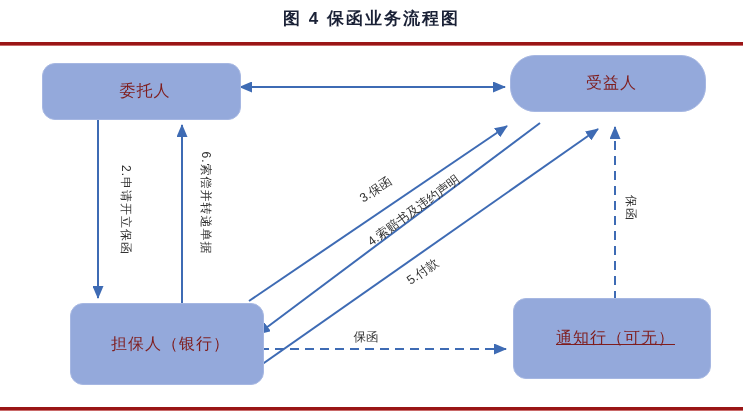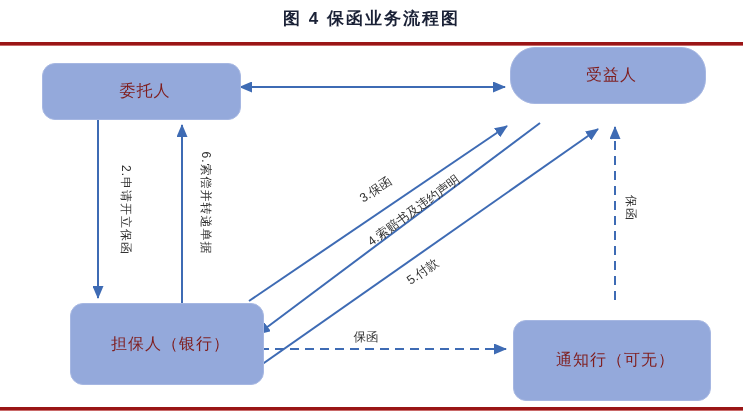--- a/index.html
+++ b/index.html
@@ -14,23 +14,23 @@
   }
   .rule { position:absolute; left:0; width:750px; height:3px; background:#9a1516; }
   .rule-top { top:42px; box-shadow:0 1px 0 #c96a6a; }
   .rule-bottom { top:407px; box-shadow:0 1px 0 #c96a6a; }
   .node {
     position:absolute; display:flex; align-items:center; justify-content:center;
     background:#94a9db; border:1px solid #a6b7e2; border-radius:13px;
     color:#7f1d1d; font-size:16px; letter-spacing:1px;padding-left:7px;
   }
   .node-principal  { left:42px;  top:63px;  width:190px; height:55px; }
-  .node-beneficiary{ left:510px; top:47px;  width:187px; height:55px;border-radius:25px; }
+  .node-beneficiary{ left:510px; top:55px;  width:187px; height:55px;border-radius:25px; }
   .node-guarantor  { left:58px;  top:303px; width:185px; height:80px;margin-left:12px; }
-  .node-advising   { left:513px; top:320px; width:189px; height:79px; }
+  .node-advising   { left:513px; top:298px; width:189px; height:79px;text-decoration:underline; }
   svg.arrows { position:absolute; left:0; top:0; }
   .flabel {
     position:absolute; white-space:nowrap; color:#333333; font-size:12.5px;
     transform:translate(-50%,-50%) rotate(var(--r,0deg));
   }
   .flabel.on-line { background:#ffffff; padding:0 5px; font-size:13px; }
   .flabel.vtext { font-size:12px; letter-spacing:1px; }
 </style>
 </head>
 <body>

